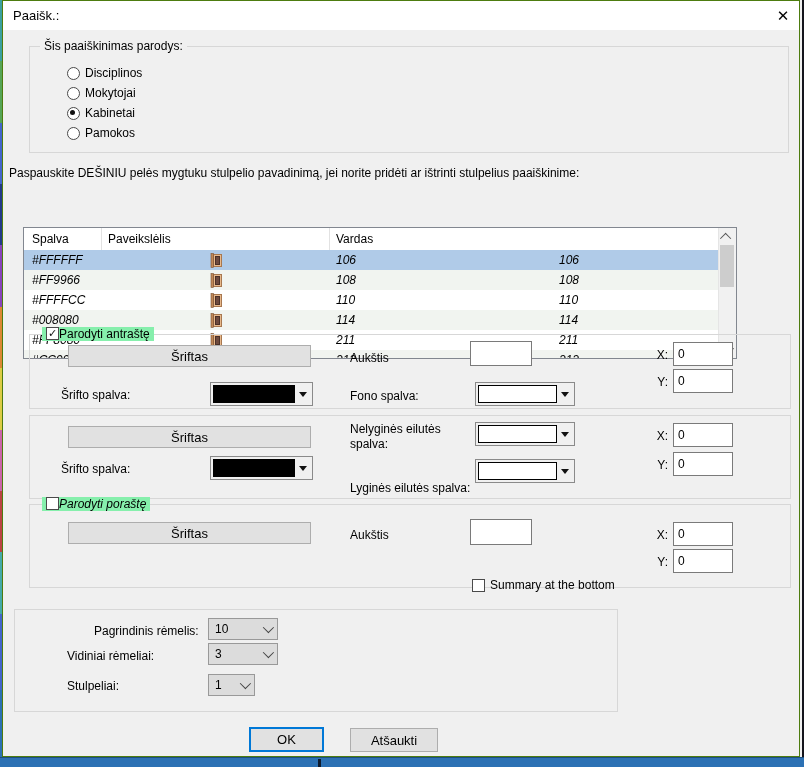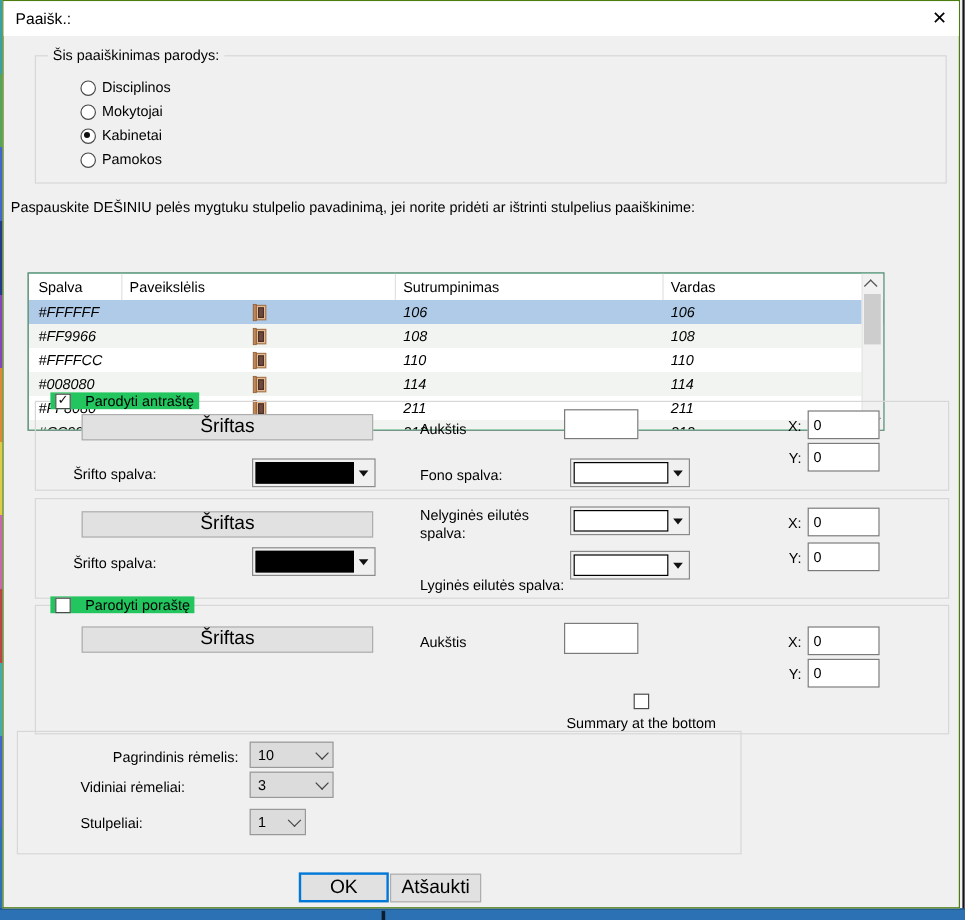--- a/index.html
+++ b/index.html
@@ -27,38 +27,38 @@
     left:2px;top:0;width:798px;height:757px;
     border:1px solid #4d7c0f;background:#f0f0f0;box-sizing:border-box;
   }
   .titlebar{left:3px;top:1px;width:796px;height:29px;background:#ffffff;}
   .title-text{left:12px;top:7px;font-size:13px;}
   .close-btn{left:770px;top:5px;width:24px;height:20px;text-align:center;
     font-size:15px;line-height:20px;color:#000;cursor:pointer;}
 
   .fieldset{border:1px solid #d7d7d7;background:transparent;box-sizing:border-box;}
   .legend{position:absolute;top:-8px;left:10px;background:#f0f0f0;padding:0 4px;font-size:12px;white-space:nowrap;}
-  .legend-check{position:absolute;top:-8px;left:12px;background:#22c55e;padding:0 4px;
-    display:flex;align-items:center;gap:12px;white-space:nowrap;}
+  .legend-check{position:absolute;top:-8px;left:12px;background:#86efac;padding:0 4px;
+    display:flex;align-items:flex-start;gap:0;white-space:nowrap;}
 
   .lbl{white-space:nowrap;}
   .lbl-wrap{line-height:15px;}
 
   .radio{width:13px;height:13px;border:1px solid #4a4a4a;border-radius:50%;background:#fff;
     position:relative;box-sizing:border-box;}
   .radio.checked::after{content:"";position:absolute;left:2px;top:2px;width:5px;height:5px;
     border-radius:50%;background:#111;}
   .radio-item{display:flex;align-items:center;gap:5px;position:absolute;}
 
   .cb{width:13px;height:13px;border:1px solid #4a4a4a;background:#fff;box-sizing:border-box;
     font-size:11px;line-height:11px;text-align:center;color:#111;}
   .cb.checked::before{content:"\2713";font-weight:bold;}
 
   .win-btn{background:#e1e1e1;border:1px solid #adadad;box-sizing:border-box;
-    text-align:center;font-size:16px;display:flex;align-items:center;justify-content:center;cursor:pointer;}
+    text-align:center;font-size:13px;display:flex;align-items:center;justify-content:center;cursor:pointer;}
   .win-btn.default{border:2px solid #0078d7;}
 
   .text-input{background:#fff;border:1px solid #7a7a7a;box-sizing:border-box;
     font-family:inherit;font-size:12px;padding:2px 4px;outline:none;}
 
   .colorcombo{display:flex;align-items:stretch;border:1px solid #8a8a8a;background:#f0f0f0;
     box-sizing:border-box;padding:2px;cursor:pointer;}
   .swatch{flex:1;border:1px solid #000;box-sizing:border-box;}
   .combo-arrow{width:15px;display:flex;align-items:center;justify-content:center;}
   .tri-down{width:0;height:0;border-left:4px solid transparent;border-right:4px solid transparent;
@@ -122,21 +122,20 @@
       <span>Pamokos</span>
     </div>
   </div>
 
   <div class="abs lbl" style="left:6px;top:165px;width:786px;">Paspauskite DEŠINIU pelės mygtuku stulpelio pavadinimą, jei norite pridėti ar ištrinti stulpelius paaiškinime:</div>
 
   <div class="abs table" style="left:20px;top:188px;">
     <div class="thead" style="width:748px;">
       <div class="th c-color">Spalva</div>
       <div class="th c-icon" style="justify-content:flex-start;padding-left:6px;">Paveikslėlis</div>
-      <div class="th c-abbr" style="padding-left:6px;">Sutrumpinimas</div>
       <div class="th c-name" style="padding-left:6px;border-right:none;">Vardas</div>
     </div>
 
     <div class="trow selected" style="width:748px;">
       <div class="td c-color">#FFFFFF</div>
       <div class="td c-icon">
         <svg width="13" height="15" viewBox="0 0 13 15">
             <rect x="3.5" y="1.5" width="8" height="12" fill="#e8b98c" stroke="#a87850"></rect>
             <rect x="5.5" y="3.5" width="4" height="8" fill="#6e4a3e" stroke="#4a3028"></rect>
             <rect x="1" y="0.5" width="2.5" height="14" fill="#c08858" stroke="#7a5234" stroke-width="0.6"></rect>
@@ -266,34 +265,34 @@
   <div class="abs lbl" style="left:347px;top:480px;">Lyginės eilutės spalva:</div>
   <div class="abs colorcombo" style="left:472px;top:458px;width:100px;height:24px;">
     <span class="swatch" style="background:#FFFFFF;"></span>
     <span class="combo-arrow">
         <span class="tri-down"></span>
       </span>
   </div>
   <div class="abs lbl" style="left:645px;top:457px;width:20px;text-align:right;">Y:</div>
   <input class="abs text-input" style="left: 670px; top: 451px; width: 60px; height: 24px;" value="0">
 
-  <div class="abs fieldset" style="left:26px;top:503px;width:762px;height:108px;">
+  <div class="abs fieldset" style="left:26px;top:503px;width:762px;height:84px;font-style:italic;">
     <div class="legend-check">
       <span class="cb"></span>
       <span>Parodyti poraštę</span>
     </div>
   </div>
   <div class="abs win-btn" style="left:65px;top:521px;width:243px;height:22px;">Šriftas</div>
   <div class="abs lbl" style="left:347px;top:527px;">Aukštis</div>
   <input class="abs text-input" style="left: 467px; top: 518px; width: 62px; height: 26px;" value="">
   <div class="abs lbl" style="left:645px;top:527px;width:20px;text-align:right;">X:</div>
   <input class="abs text-input" style="left: 670px; top: 521px; width: 60px; height: 24px;" value="0">
   <div class="abs lbl" style="left:645px;top:554px;width:20px;text-align:right;">Y:</div>
   <input class="abs text-input" style="left: 670px; top: 548px; width: 60px; height: 24px;" value="0">
-  <div class="abs" style="left:469px;top:577px;display:flex;align-items:center;gap:5px;flex-direction:column;">
+  <div class="abs" style="left:469px;top:577px;display:flex;align-items:center;gap:5px;">
     <span class="cb"></span>
     <span>Summary at the bottom</span>
   </div>
 
   <div class="abs fieldset" style="left:11px;top:608px;width:604px;height:103px;"></div>
   <div class="abs lbl" style="left:64px;top:623px;margin-left:27px;">Pagrindinis rėmelis:</div>
   <div class="abs w10select" style="left:205px;top:617px;width:70px;height:22px;">
     <span class="val">10</span>
     <span class="chev"></span>
   </div>
@@ -302,15 +301,15 @@
     <span class="val">3</span>
     <span class="chev"></span>
   </div>
   <div class="abs lbl" style="left:64px;top:678px;">Stulpeliai:</div>
   <div class="abs w10select" style="left:205px;top:673px;width:47px;height:22px;">
     <span class="val">1</span>
     <span class="chev"></span>
   </div>
 
   <div class="abs win-btn default" style="left:246px;top:726px;width:75px;height:25px;">OK</div>
-  <div class="abs win-btn" style="left:322px;top:727px;width:76px;height:24px;">Atšaukti</div>
+  <div class="abs win-btn" style="left:347px;top:727px;width:88px;height:24px;">Atšaukti</div>
 
 </div>
 
 </body></html>

